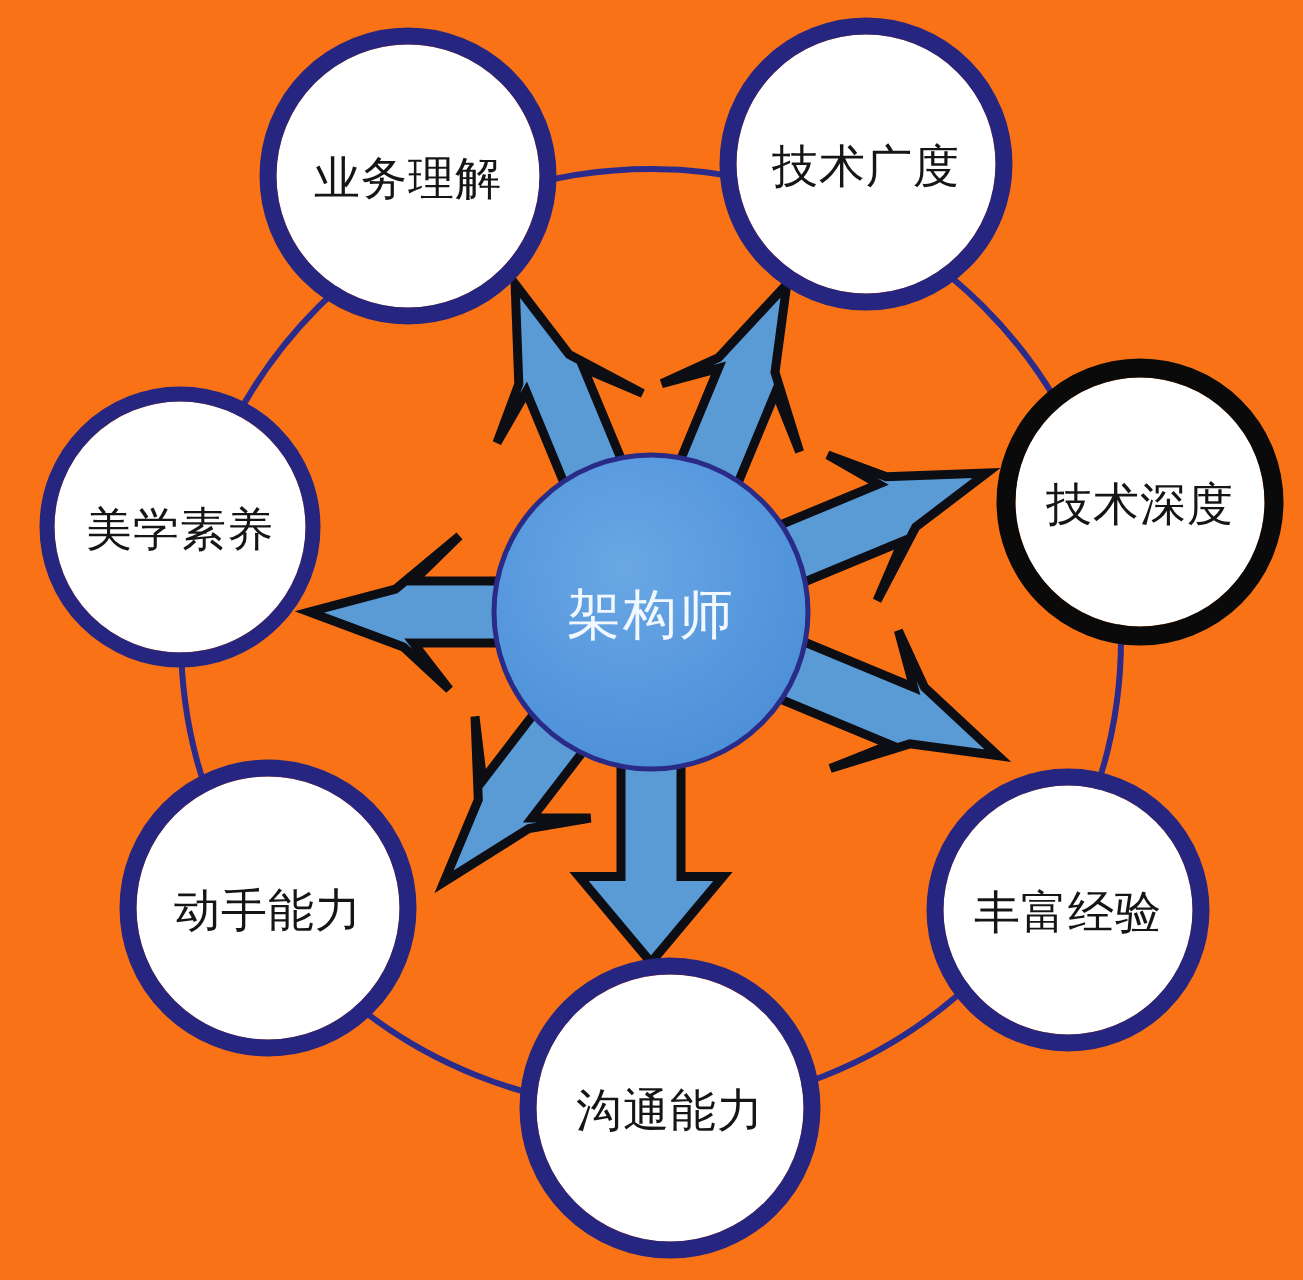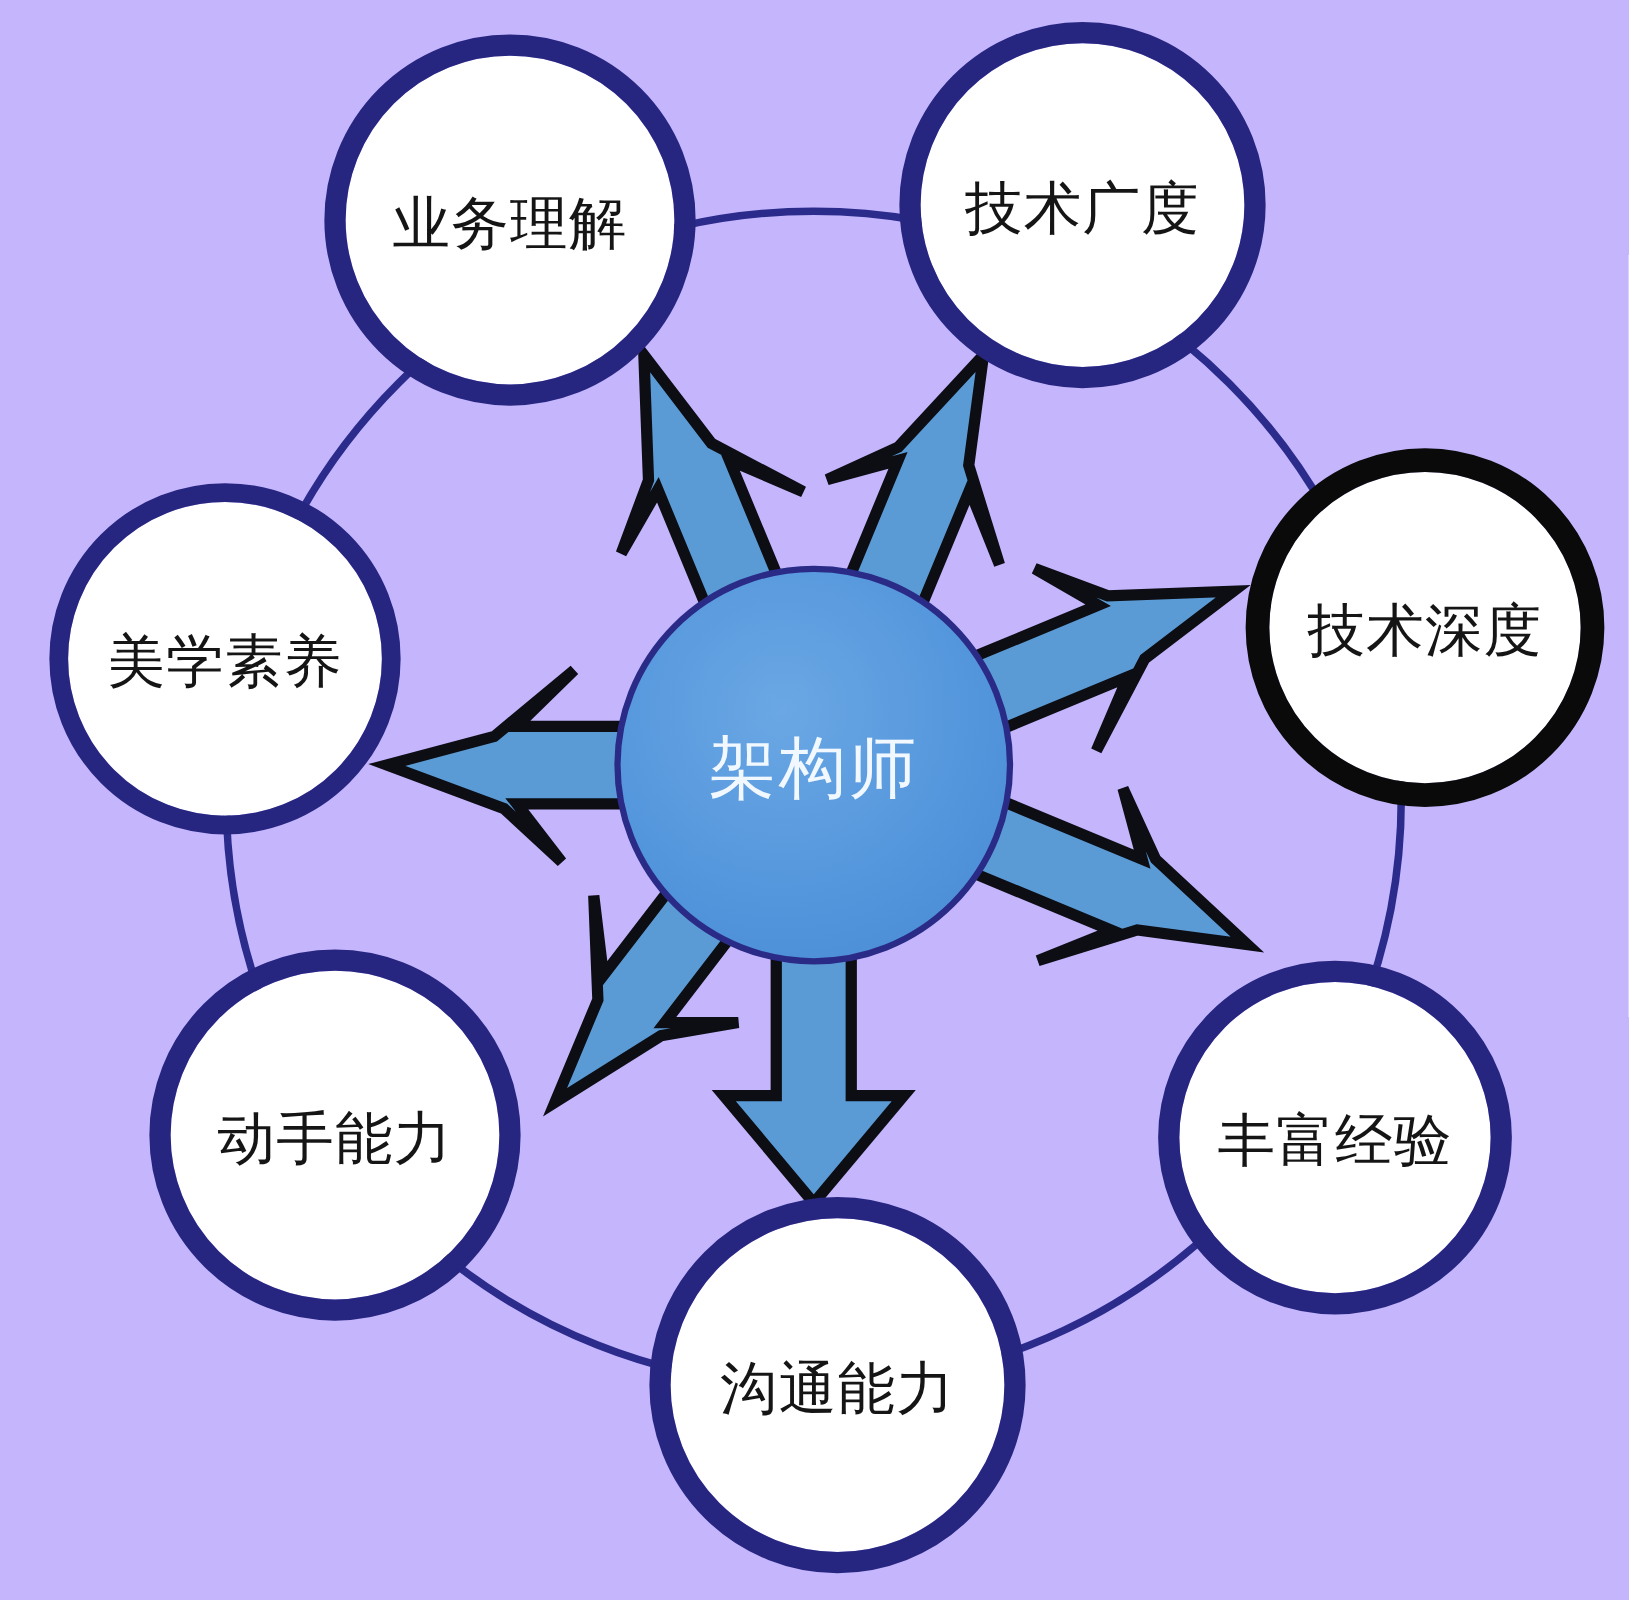--- a/index.html
+++ b/index.html
@@ -44,21 +44,21 @@
     font-weight: 400;
     letter-spacing: 2px;
     fill: #f2f8ff;
     dominant-baseline: central;
     text-anchor: middle;
   }
 </style>
 </head>
 <body>
 
-<div id="diagram-root" style="background: #c4b5fd;">
+<div id="diagram-root" style="background: #f97316;">
   <svg id="diagram-svg" viewBox="0 0 1303 1280" xmlns="http://www.w3.org/2000/svg">
 
     <g>
       <circle id="connector-ring" cx="651" cy="639" r="470" fill="none" stroke="#2B2B8C" stroke-width="6"></circle>
     </g>
 
     <g id="arrows-group">
         <polygon points="624.2,466.2 583.5,368.1 642.7,393.4 569.1,354.6 515.1,283.9 518.8,384.1 497.0,442.8 526.3,391.8 566.9,489.9" fill="#5B9BD5" stroke="#0D0D14" stroke-width="9" stroke-linejoin="miter"></polygon>
         <polygon points="735.1,489.9 775.7,392.0 799.6,451.8 775.0,372.3 786.8,284.1 718.6,357.6 661.7,383.7 718.4,368.3 677.8,466.2" fill="#5B9BD5" stroke="#0D0D14" stroke-width="9" stroke-linejoin="miter"></polygon>
         <polygon points="796.8,585.2 902.4,541.4 877.1,600.6 915.8,527.0 986.6,473.0 886.3,476.7 827.7,454.9 878.6,484.2 773.1,527.9" fill="#5B9BD5" stroke="#0D0D14" stroke-width="9" stroke-linejoin="miter"></polygon>

